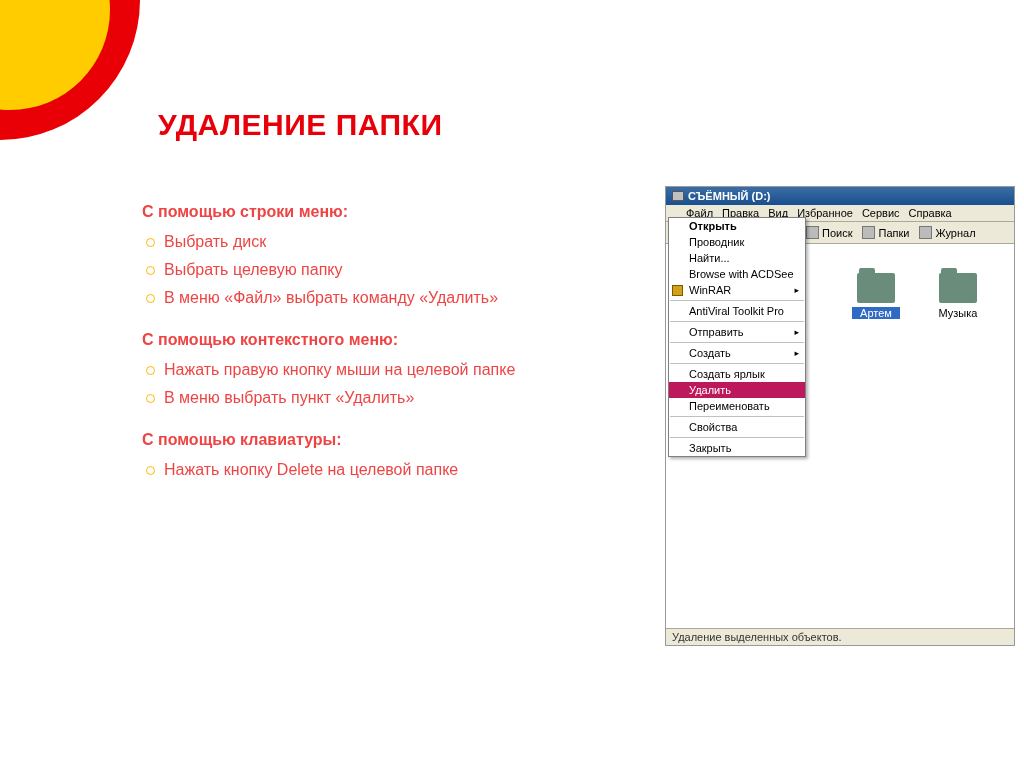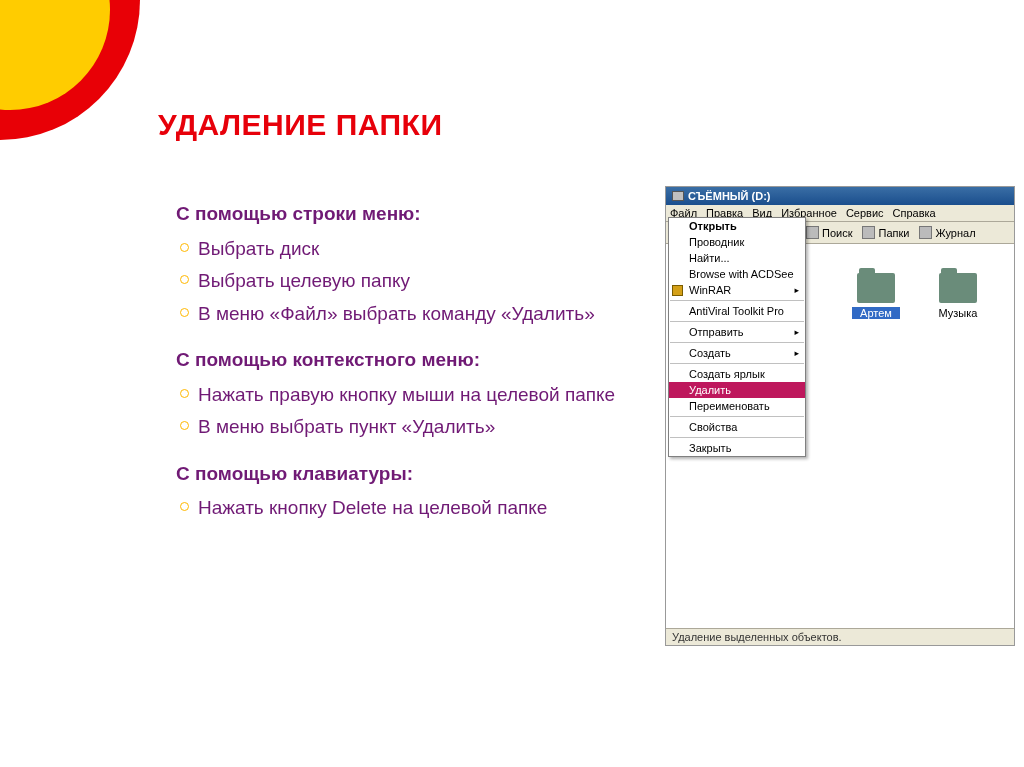--- a/index.html
+++ b/index.html
@@ -43,24 +43,24 @@
     left: 158px;
     color: #e7000a;
     font-size: 30px;
     font-weight: bold;
     letter-spacing: 0.5px;
   }
 
   .content {
     position: absolute;
     top: 200px;
-    left: 176px;
+    left: 142px;
     width: 465px;
-    color: #701a75;
-    font-size: 19px;
+    color: #ef4444;
+    font-size: 16px;
     line-height: 1.5;
   }
 
   .section-head {
     font-weight: bold;
     margin-top: 18px;
     margin-bottom: 6px;
   }
   .section-head:first-child { margin-top: 0; }
 
@@ -115,21 +115,21 @@
     display: inline-block;
   }
   .menubar {
     background: #ece9d8;
     border-bottom: 1px solid #aca899;
     padding: 2px 4px;
     display: flex;
     gap: 9px;
   }
   .menubar span { cursor: default; }
-  .menubar .ul { text-decoration: underline; }
+  .menubar .ul { text-decoration: underline; margin-left: 16px; }
   .toolbar {
     background: #ece9d8;
     border-bottom: 1px solid #aca899;
     padding: 2px 4px;
     display: flex;
     gap: 10px;
     font-size: 11px;
     align-items: center;
     height: 22px;
     padding-left: 140px;

